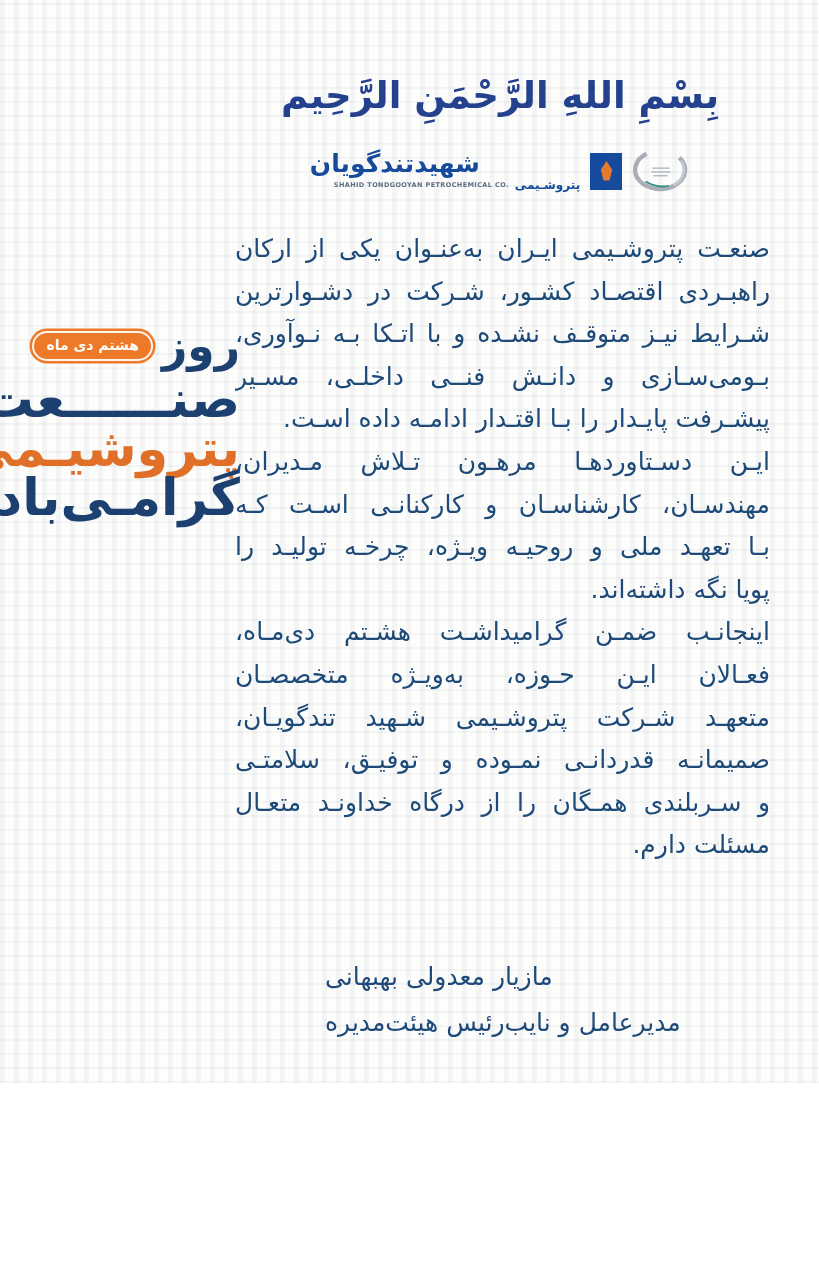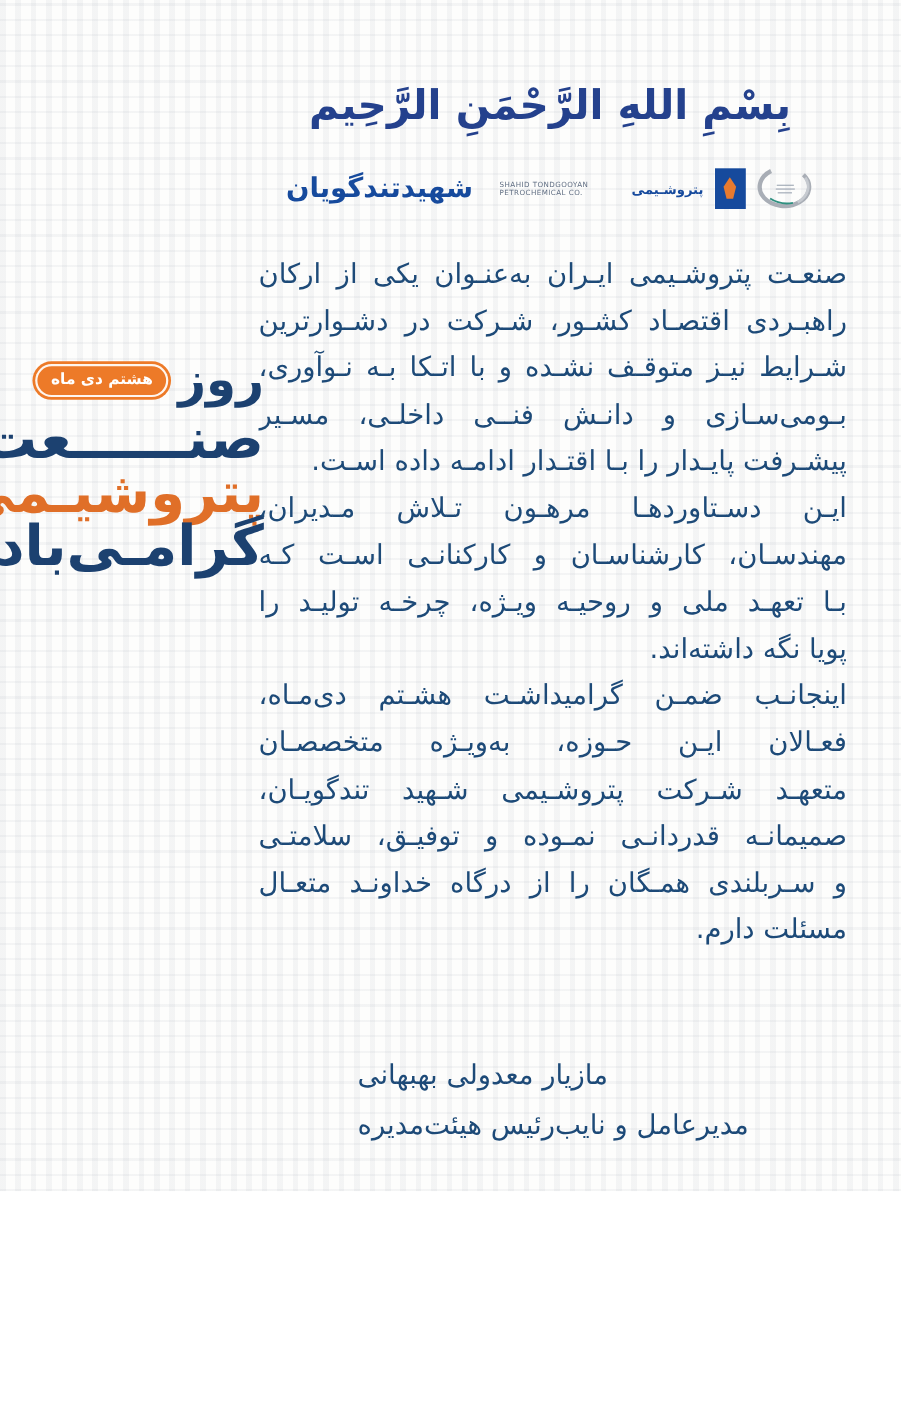--- a/index.html
+++ b/index.html
@@ -13,24 +13,24 @@
   }
   
   .bismillah{
     position:absolute;top:74px;left:270px;width:460px;text-align:center;
     font-size:37px;font-weight:bold;color:#24418d;direction:rtl;
   }
   .logo-row{
     position:absolute;top:144px;left:260px;width:480px;height:54px;
     display:flex;align-items:center;justify-content:center;gap:10px;direction:ltr;
   }
-  .lockup{display:flex;flex-direction:row;align-items:center;line-height:1.05;}
+  .lockup{display:flex;flex-direction:column;align-items:flex-start;line-height:1.05;}
   .wordmark{font-size:25px;font-weight:bold;color:#164a9d;direction:rtl;}
   .subrow{display:flex;align-items:center;gap:6px;margin-top:2px;}
-  .latin{font-size:6.5px;letter-spacing:.4px;color:#5f6d82;font-weight:normal;padding-left:24px;}
+  .latin{font-size:6.5px;letter-spacing:.4px;color:#5f6d82;font-weight:bold;padding-left:24px;}
   .petro{font-size:12px;color:#164a9d;font-weight:bold;direction:rtl;}
   .logo-square{
     width:32px;height:37px;background:#164a9d;display:flex;align-items:center;justify-content:center;
   }
   .logo-square svg{width:15px;height:22px;}
   .circle-logo{width:58px;height:48px;}
   
   .headline{position:absolute;top:322px;left:30px;width:210px;direction:rtl;text-align:right;}
   .hl-row1{display:flex;align-items:center;gap:9px;direction:rtl;height:48px;}
   .hl-rooz{font-size:44px;font-weight:bold;color:#1c4170;line-height:44px;}

